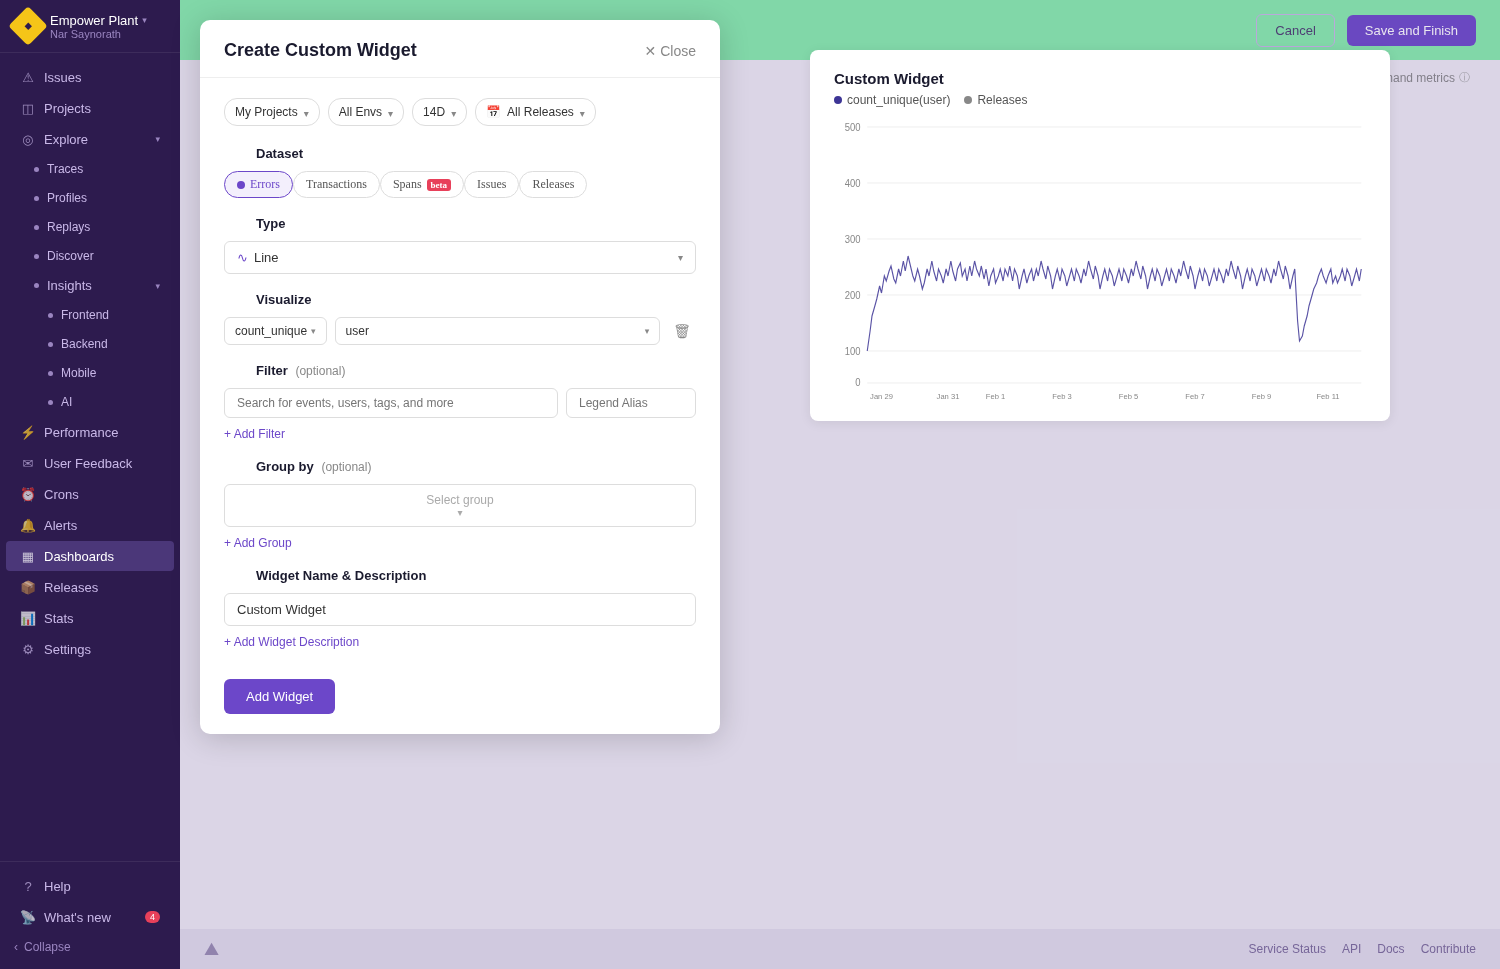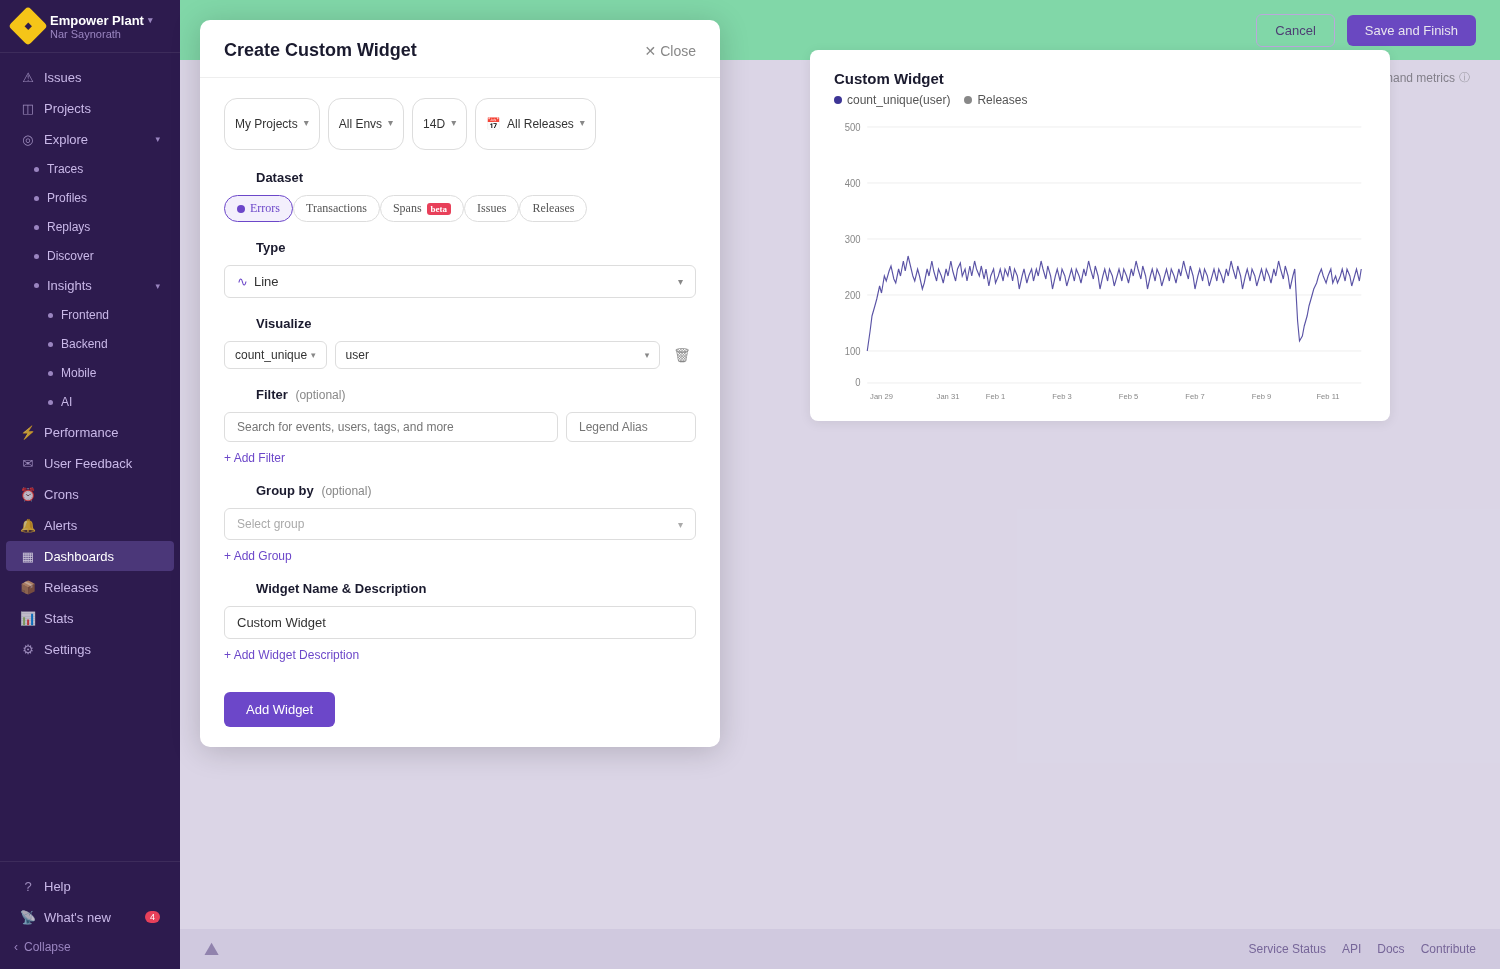--- a/index.html
+++ b/index.html
@@ -30,21 +30,21 @@
       display: flex; align-items: center; justify-content: center;
       flex-shrink: 0;
     }
     .logo-diamond-inner {
       transform: rotate(-45deg);
       font-size: 10px;
       color: #2d1b4e;
       font-weight: bold;
     }
     .org-info { display: flex; flex-direction: column; }
-    .org-name { font-size: 13px; font-weight: 700; color: #fff; display: flex; align-items: center; gap: 4px; justify-content: flex-end; }
+    .org-name { font-size: 13px; font-weight: 400; color: #fff; display: flex; align-items: center; gap: 4px; justify-content: flex-end; }
     .org-user { font-size: 11px; color: #9a85c0; }
     .chevron-down { font-size: 9px; color: #9a85c0; }
 
     .sidebar-nav { flex: 1; overflow-y: auto; padding: 8px 0; }
     .nav-item {
       display: flex; align-items: center; gap: 8px;
       padding: 7px 14px;
       cursor: pointer;
       color: #c9b8e8;
       font-size: 13px;
@@ -132,22 +132,22 @@
       padding: 20px 24px 16px;
       border-bottom: 1px solid #eee;
     }
     .dialog-title { font-size: 18px; font-weight: 600; color: #1a1a2e; }
     .dialog-close { cursor: pointer; color: #888; font-size: 14px; display: flex; align-items: center; gap: 4px; }
 
     .dialog-body { padding: 20px 24px; }
 
     .filter-row { display: flex; gap: 8px; margin-bottom: 20px; }
     .filter-dropdown {
-      display: flex; align-items: flex-start; gap: 6px;
-      padding: 18px 10px;
+      display: flex; align-items: flex-end; gap: 6px;
+      padding: 6px 10px;
       border: 1px solid #ddd;
       border-radius: 13px;
       cursor: pointer;
       font-size: 12px;
       color: #333;
       background: #fff;
     }
     .filter-dropdown .caret { color: #888; font-size: 10px; }
 
     .section-label { font-size: 13px; font-weight: 600; color: #1a1a2e; margin-bottom: 10px; margin-left: 32px; }
@@ -260,20 +260,21 @@
       border: 1px solid #ddd;
       border-radius: 6px;
       font-size: 12px;
       color: #aaa;
       background: #fff;
       cursor: pointer;
       display: flex;
       align-items: center;
       justify-content: space-between;
       margin-bottom: 8px;
+      flex-direction: column;
     }
 
     .widget-name-input {
       width: 100%;
       padding: 8px 12px;
       border: 1px solid #ddd;
       border-radius: 6px;
       font-size: 13px;
       color: #333;
       outline: none;

